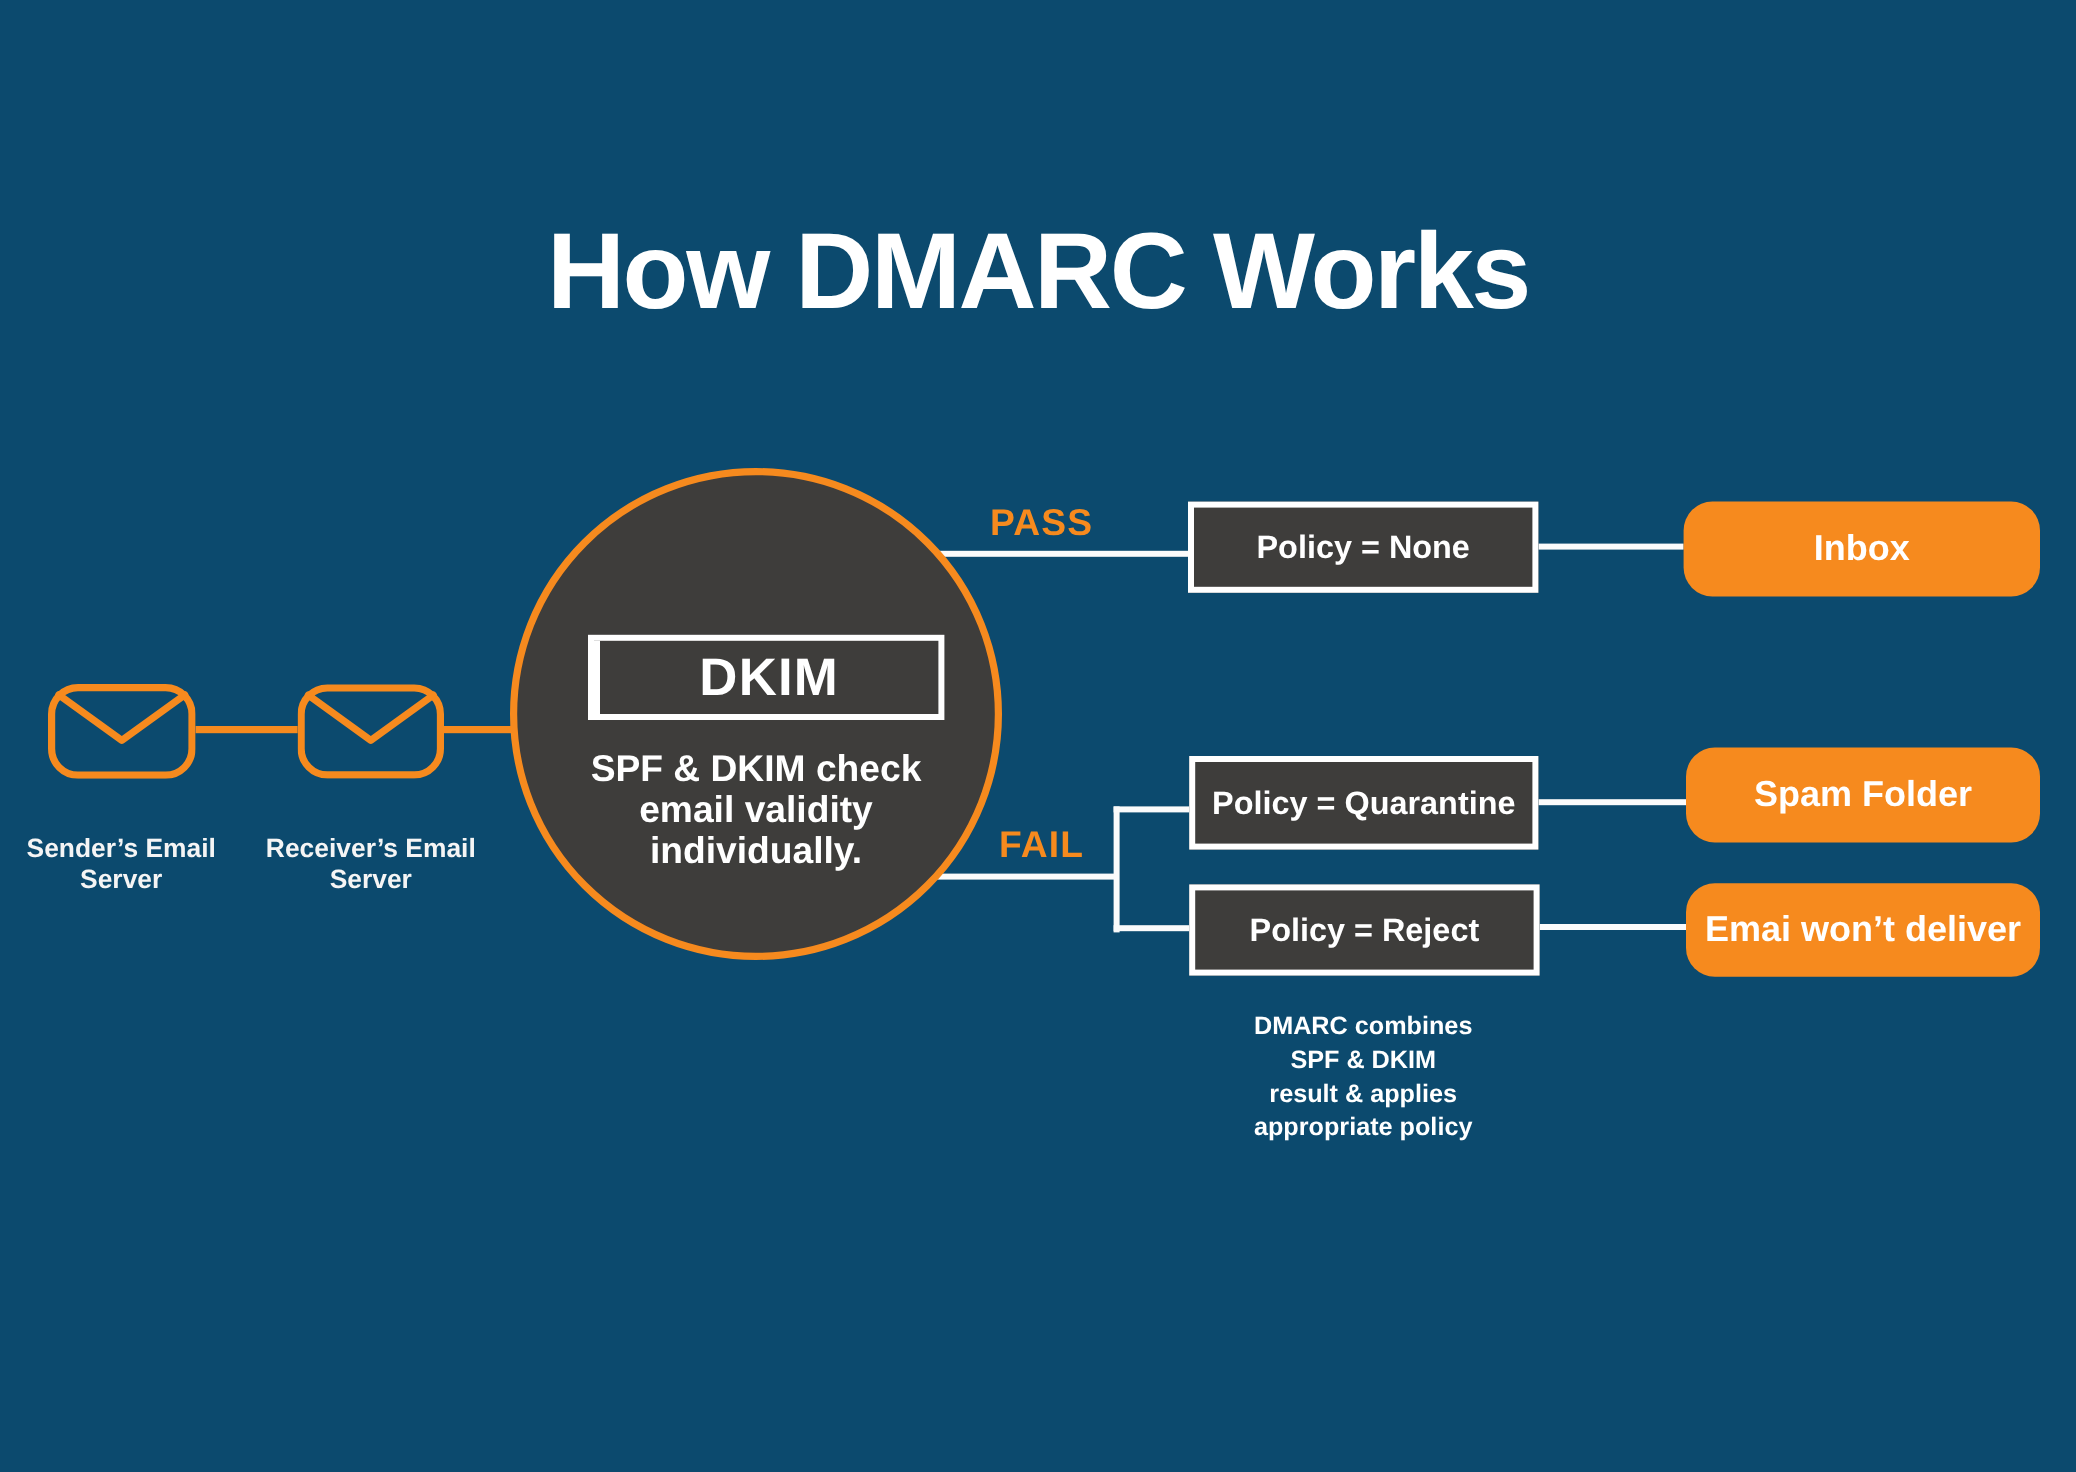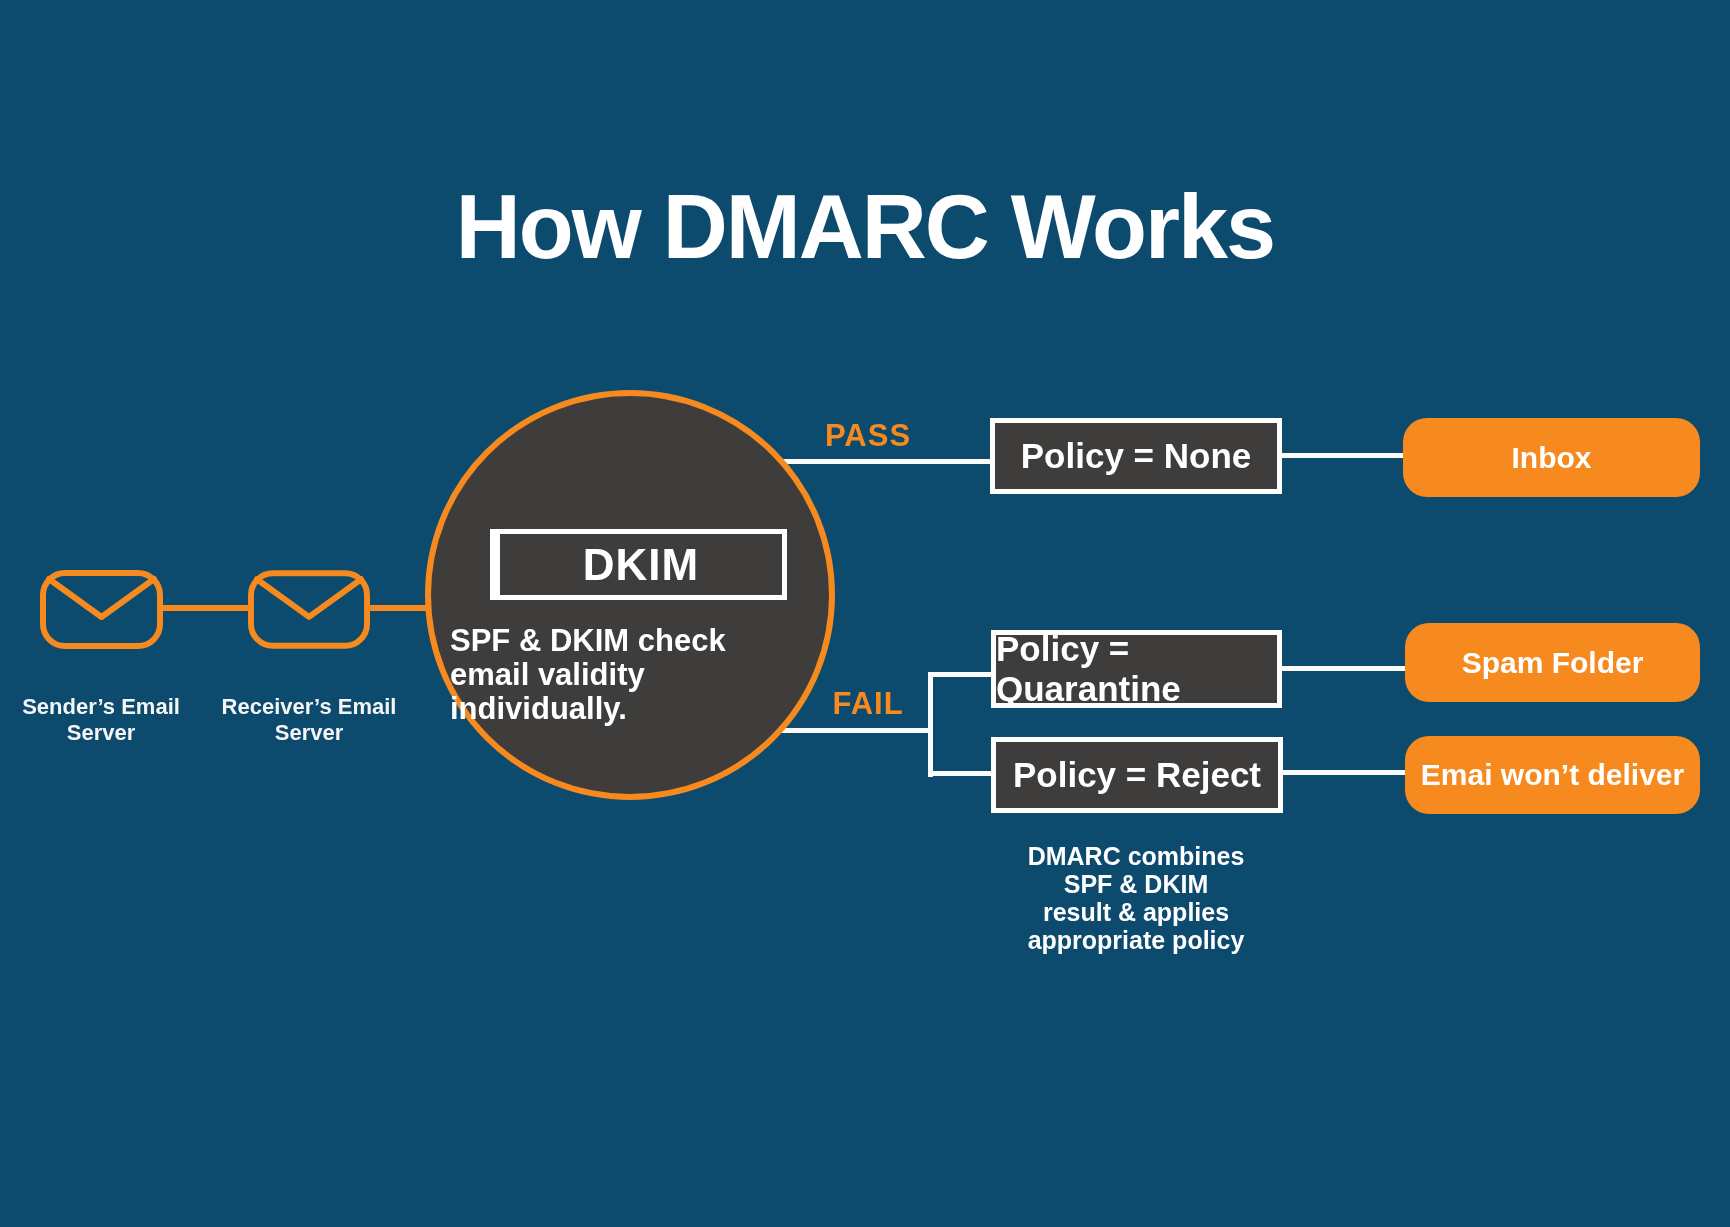--- a/index.html
+++ b/index.html
@@ -66,21 +66,21 @@
     color: #ffffff;
     font-size: 44px;
     font-weight: 700;
     letter-spacing: 1px;
   }
   .spf-cell.divided { border-left: 5px solid #ffffff; }
 
   .circle-caption {
     position: absolute;
     left: 450px; top: 624px; width: 360px;
-    text-align: left;
+    text-align: center;
     color: #ffffff;
     font-size: 31px;
     line-height: 34px;
     font-weight: 700;
     white-space: pre-line;
     z-index: 3;
   }
 
   .branch-label {
     position: absolute;
@@ -93,42 +93,42 @@
     z-index: 3;
   }
 
   .policy-box {
     position: absolute;
     box-sizing: border-box;
     border: 5px solid #ffffff;
     background: #3e3d3b;
     color: #ffffff;
     display: flex; align-items: center; justify-content: center;
-    font-size: 35px;
+    font-size: 27px;
     font-weight: 700;
     z-index: 2;
   }
 
   .outcome-box {
     position: absolute;
     background: #f68a1e;
     color: #ffffff;
     display: flex; align-items: center; justify-content: center;
     font-size: 30px;
     font-weight: 700;
     z-index: 2;
     border-radius: 24px;
   }
 
   .note {
     position: absolute;
     left: 986px; top: 842px; width: 300px;
     text-align: center;
     color: #ffffff;
-    font-size: 25px;
+    font-size: 21px;
     font-weight: 700;
     line-height: 28px;
     white-space: pre-line;
     z-index: 2;
   }
 </style>
 </head>
 <body>
 
 <div class="canvas">

